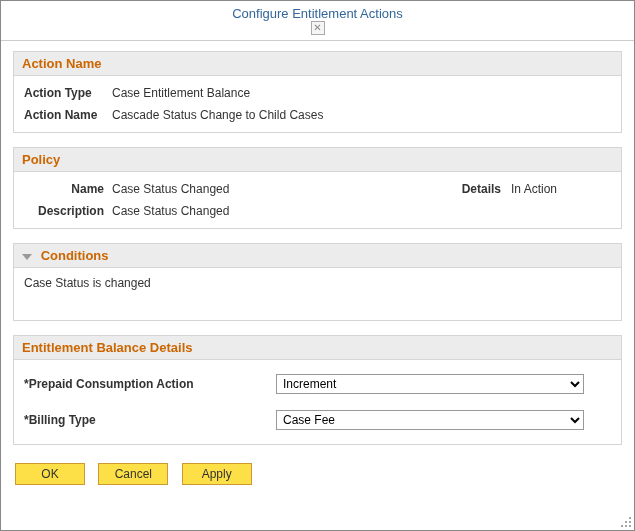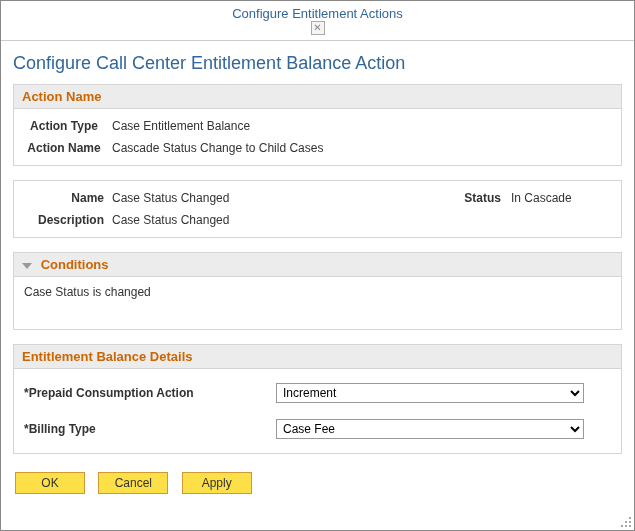--- a/index.html
+++ b/index.html
@@ -63,21 +63,21 @@
   .panel-body {
     padding: 6px 10px;
   }
   .field-row {
     display: flex;
     align-items: center;
     padding: 4px 0;
   }
   .label {
     width: 88px;
-    text-align: center;
+    text-align: left;
     font-weight: bold;
     color: #333;
     padding-right: 8px;
   }
   .label-wide {
     width: 252px;
     font-weight: bold;
     color: #333;
     padding-right: 6px;
   }
@@ -161,43 +161,43 @@
 
 <div class="dialog">
 
   <div class="title-bar">
     <span>Configure Entitlement Actions</span>
     <span class="close-x">✕</span>
   </div>
 
   <div class="content">
 
-    <h1 class="page-title">Configure Call Center Entitlement Balance Action</h1>
 
     <div class="panel">
       <div class="panel-header">Action Name</div>
       <div class="panel-body">
         <div class="field-row">
           <div class="label">Action Type</div>
           <div class="value">Case Entitlement Balance</div>
         </div>
         <div class="field-row">
           <div class="label">Action Name</div>
           <div class="value">Cascade Status Change to Child Cases</div>
         </div>
       </div>
     </div>
 
     <div class="panel">
+      <div class="panel-header">Policy</div>
       <div class="panel-body">
         <div class="policy-row">
           <div class="policy-col1-label">Name</div>
           <div class="policy-col1-value">Case Status Changed</div>
-          <div class="policy-col2-label">Status</div>
-          <div class="policy-col2-value">In Cascade</div>
+          <div class="policy-col2-label">Details</div>
+          <div class="policy-col2-value">In Action</div>
         </div>
         <div class="policy-row">
           <div class="policy-col1-label">Description</div>
           <div class="policy-col1-value">Case Status Changed</div>
         </div>
       </div>
     </div>
 
     <div class="panel">
       <div class="panel-header">

